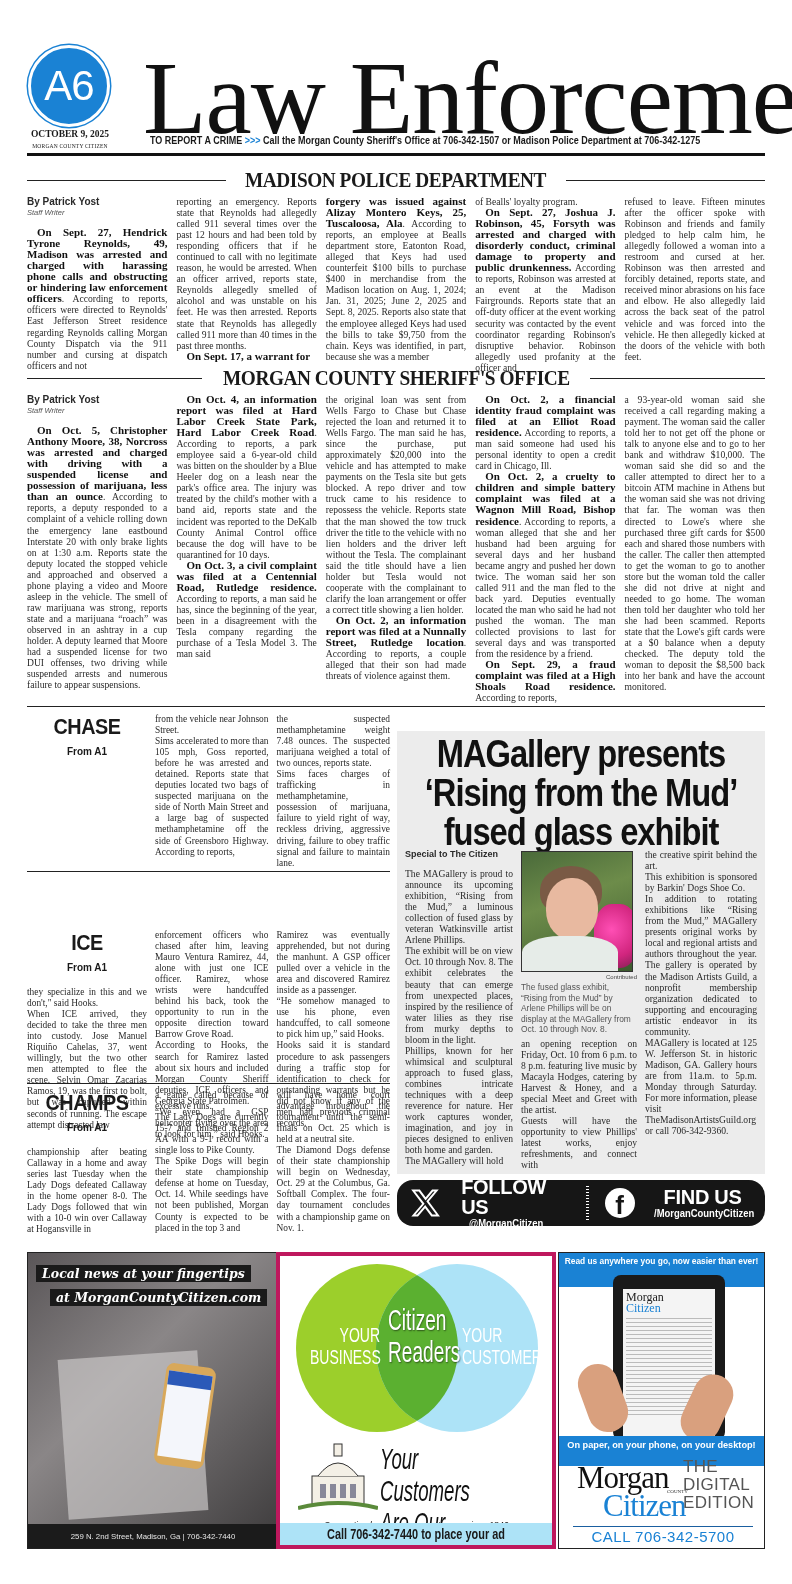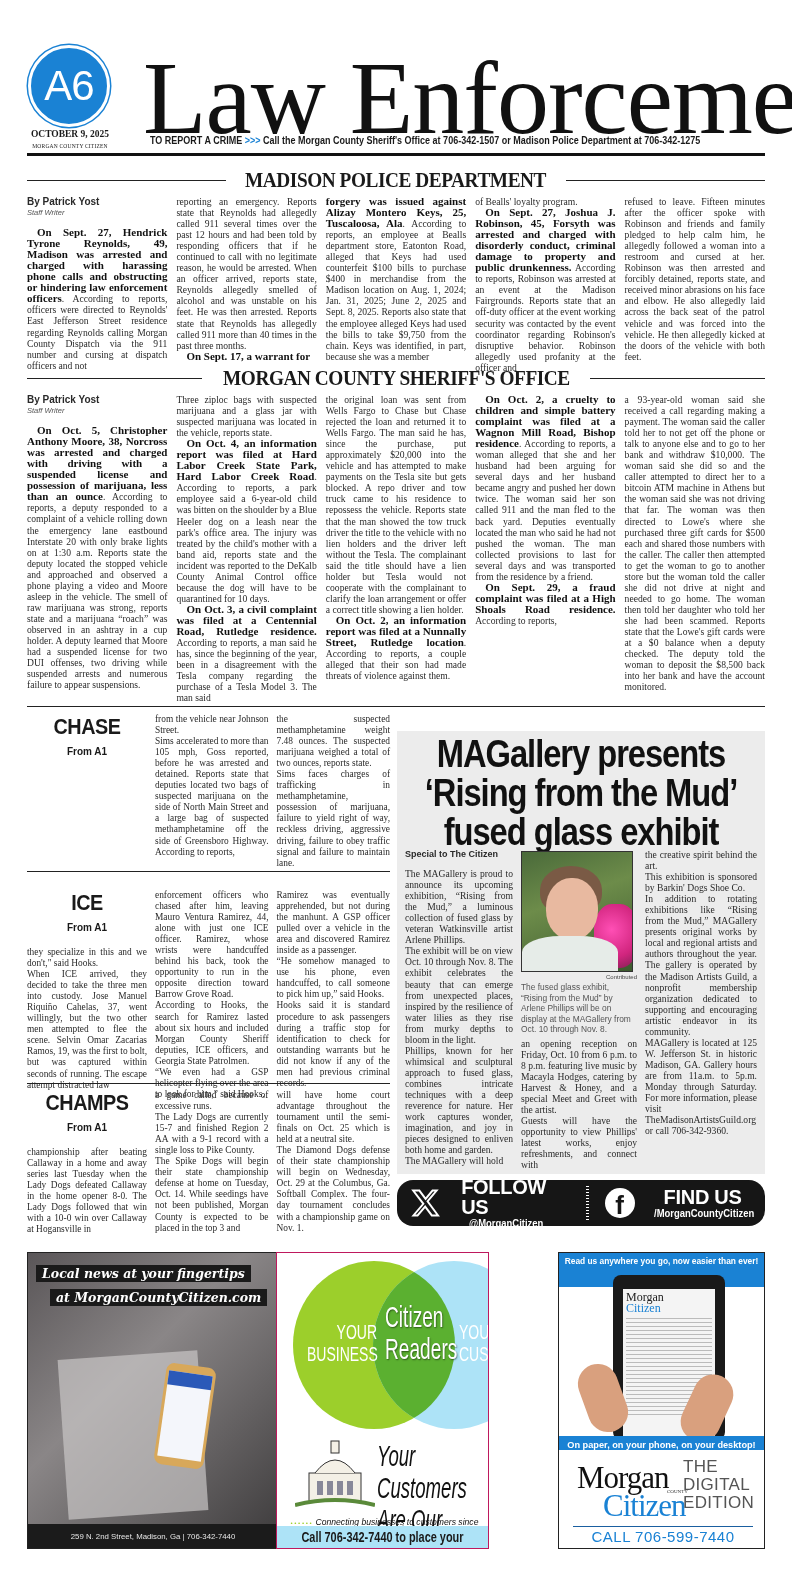--- a/index.html
+++ b/index.html
@@ -60,21 +60,21 @@
   .fb { width: 30px; height: 30px; border-radius:50%; background:#fff; color:#161616; font-family:"Liberation Sans", sans-serif; font-weight:bold; font-size: 26px; display:flex; align-items:flex-end; justify-content:center; overflow:hidden; line-height: 26px; }
 
   
   .ad1 { left: 27px; top: 1252px; width: 252px; height: 297px; background: linear-gradient(135deg,#5a5658 0%,#8a8687 40%,#3c3a3b 100%); overflow:hidden; border:1px solid #222; }
   .ad1 .paperbg { position:absolute; left:35px; top:102px; width:140px; height:160px; background:#c9c6c6; transform: rotate(-4deg); opacity:.7; }
   .ad1 .tag { position:absolute; background:#1a1a1a; color:#fff; font-family:"DejaVu Serif", serif; font-style: italic; font-weight:bold; font-size: 12.5px; padding:1px 6px; white-space:nowrap; }
   .ad1 .phone { position:absolute; left:132px; top:112px; width:50px; height:102px; background:#d8a85a; border-radius:8px; transform: rotate(8deg); padding:8px 3px; }
   .ad1 .screen { width:100%; height:100%; background:#f4f6fb; border-top: 14px solid #2b59b8; }
   .ad1 .footer { position:absolute; left:0; bottom:0; width:100%; height:24px; background:#1b1b1b; color:#e6e6e6; font-family:"Liberation Sans", sans-serif; font-size: 7.8px; display:flex; align-items:center; justify-content:center; }
 
-  .ad2 { left: 276px; top: 1252px; width: 213px; height: 297px; border:1px solid #be185d; background:#fff; overflow:hidden; }
+  .ad2 { left: 276px; top: 1252px; width: 280px; height: 297px; border:4px solid #be185d; background:#fff; overflow:hidden; }
   .ad2 .c1 { position:absolute; left:16px; top:8px; width:162px; height:168px; border-radius:50%; background:#9ccf2b; }
   .ad2 .c2 { position:absolute; left:96px; top:8px; width:162px; height:168px; border-radius:50%; background:#ade3f7; }
   .ad2 .c3 { position:absolute; left:96px; top:8px; width:162px; height:168px; border-radius:50%; overflow:hidden; }
   .ad2 .c3::before { content:""; position:absolute; left:-80px; top:0; width:162px; height:168px; border-radius:50%; background:#5bb030; }
   .ad2 .vtxt { position:absolute; font-family:"Liberation Sans", sans-serif; color:#fff; line-height: 22px; font-size: 20px; transform: scaleX(0.7); transform-origin:left; text-align:right; }
   .ad2 .big-c { position:absolute; left:108px; top:48px; font-family:"Liberation Sans", sans-serif; color:#fff; font-size: 29px; line-height: 32px; transform: scaleX(0.66); transform-origin:left; text-shadow: 1px 1px 2px rgba(0,0,0,.5); }
   .ad2 .tag1 { position:absolute; left:100px; top:187px; font-family:"Liberation Sans", sans-serif; font-style: italic; font-size: 30px; line-height: 32px; transform: scaleX(0.62); transform-origin:left; color:#111; white-space: nowrap;}
   .ad2 .courthouse { position:absolute; left:18px; top:180px; width:80px; height:80px; }
   .ad2 .since { position:absolute; left:0; top:264px; width:100%; text-align:center; font-family:"Liberation Sans", sans-serif; font-style:italic; font-size: 8.6px; color:#111; }
   .ad2 .since::before, .ad2 .since::after { content:"• • • • • •"; color:#9ccf2b; font-size:6px; margin:0 4px; }
@@ -143,29 +143,29 @@
   <div class="txt">MORGAN COUNTY SHERIFF'S OFFICE</div>
   <div class="line"></div>
 </div>
 <div class="abs cols" style="top:394px">
   <div class="col">
     <div class="byline">By Patrick Yost</div>
     <div class="role">Staff Writer</div>
     <p class="indent"><b class="lead">On Oct. 5, Christopher Anthony Moore, 38, Norcross was arrested and charged with driving with a suspended license and possession of marijuana, less than an ounce</b><span>. According to reports, a deputy responded to a complaint of a vehicle rolling down the emergency lane eastbound Interstate 20 with only brake lights on at 1:30 a.m. Reports state the deputy located the stopped vehicle and approached and observed a phone playing a video and Moore asleep in the vehicle. The smell of raw marijuana was strong, reports state and a marijuana “roach” was observed in an ashtray in a cup holder. A deputy learned that Moore had a suspended license for two DUI offenses, two driving while suspended arrests and numerous failure to appear suspensions.</span></p>
   </div>
   <div class="col">
-    <p><span>Three ziploc bags with suspected marijuana and a glass jar with suspected marijuana was located in the vehicle, reports state.</span></p>
     <p class="indent"><b class="lead">On Oct. 4, an information report was filed at Hard Labor Creek State Park, Hard Labor Creek Road</b><span>. According to reports, a park employee said a 6-year-old child was bitten on the shoulder by a Blue Heeler dog on a leash near the park's office area. The injury was treated by the child's mother with a band aid, reports state and the incident was reported to the DeKalb County Animal Control office because the dog will have to be quarantined for 10 days.</span></p>
     <p class="indent"><b class="lead">On Oct. 3, a civil complaint was filed at a Centennial Road, Rutledge residence.</b><span> According to reports, a man said he has, since the beginning of the year, been in a disagreement with the Tesla company regarding the purchase of a Tesla Model 3. The man said</span></p>
   </div>
   <div class="col">
     <p><span>the original loan was sent from Wells Fargo to Chase but Chase rejected the loan and returned it to Wells Fargo. The man said he has, since the purchase, put approximately $20,000 into the vehicle and has attempted to make payments on the Tesla site but gets blocked. A repo driver and tow truck came to his residence to repossess the vehicle. Reports state that the man showed the tow truck driver the title to the vehicle with no lien holders and the driver left without the Tesla. The complainant said the title should have a lien holder but Tesla would not cooperate with the complainant to clarify the loan arrangement or offer a correct title showing a lien holder.</span></p>
     <p class="indent"><b class="lead">On Oct. 2, an information report was filed at a Nunnally Street, Rutledge location</b><span>. According to reports, a couple alleged that their son had made threats of violence against them.</span></p>
   </div>
   <div class="col">
+    <p class="indent"><b class="lead">On Oct. 2, a financial identity fraud complaint was filed at an Elliot Road residence.</b><span> According to reports, a man said someone had used his personal identity to open a credit card in Chicago, Ill.</span></p>
     <p class="indent"><b class="lead">On Oct. 2, a cruelty to children and simple battery complaint was filed at a Wagnon Mill Road, Bishop residence</b><span>. According to reports, a woman alleged that she and her husband had been arguing for several days and her husband became angry and pushed her down twice. The woman said her son called 911 and the man fled to the back yard. Deputies eventually located the man who said he had not pushed the woman. The man collected provisions to last for several days and was transported from the residence by a friend.</span></p>
     <p class="indent"><b class="lead">On Sept. 29, a fraud complaint was filed at a High Shoals Road residence.</b><span> According to reports,</span></p>
   </div>
   <div class="col">
     <p><span>a 93-year-old woman said she received a call regarding making a payment. The woman said the caller told her to not get off the phone or talk to anyone else and to go to her bank and withdraw $10,000. The woman said she did so and the caller attempted to direct her to a bitcoin ATM machine in Athens but the woman said she was not driving that far. The woman was then directed to Lowe's where she purchased three gift cards for $500 each and shared those numbers with the caller. The caller then attempted to get the woman to go to another store but the woman told the caller she did not drive at night and needed to go home. The woman then told her daughter who told her she had been scammed. Reports state that the Lowe's gift cards were at a $0 balance when a deputy checked. The deputy told the woman to deposit the $8,500 back into her bank and have the account monitored.</span></p>
   </div>
 </div>
 
 <div class="abs hr" style="top:706px; width:738px"></div>
 
@@ -174,21 +174,21 @@
     <div class="kicker">CHASE</div>
     <div class="from">From A1</div>
   </div>
   <div class="col" style="white-space:pre-line">from the vehicle near Johnson Street.
  Sims accelerated to more than 105 mph, Goss reported, before he was arrested and detained. Reports state that deputies located two bags of suspected marijuana on the side of North Main Street and a large bag of suspected methamphetamine off the side of Greensboro Highway. According to reports,</div>
   <div class="col" style="white-space:pre-line">the suspected methamphetamine weight 7.48 ounces. The suspected marijuana weighed a total of two ounces, reports state.
  Sims faces charges of trafficking in methamphetamine, possession of marijuana, failure to yield right of way, reckless driving, aggressive driving, failure to obey traffic signal and failure to maintain lane.</div>
 </div>
 <div class="abs hr" style="top:871px; width:363px"></div>
 
-<div class="abs jump" style="top:890px">
+<div class="abs jump" style="top:930px">
   <div>
     <div class="kicker">ICE</div>
     <div class="from">From A1</div>
     <div class="col" style="white-space:pre-line">they specialize in this and we don't," said Hooks.
  When ICE arrived, they decided to take the three men into custody. Jose Manuel Riquiño Cahelas, 37, went willingly, but the two other men attempted to flee the scene. Selvin Omar Zacarias Ramos, 19, was the first to bolt, but was captured within seconds of running. The escape attempt distracted law</div>
   </div>
   <div class="col" style="white-space:pre-line">enforcement officers who chased after him, leaving Mauro Ventura Ramirez, 44, alone with just one ICE officer. Ramirez, whose wrists were handcuffed behind his back, took the opportunity to run in the opposite direction toward Barrow Grove Road.
  According to Hooks, the search for Ramirez lasted about six hours and included Morgan County Sheriff deputies, ICE officers, and Georgia State Patrolmen.
  “We even had a GSP helicopter flying over the area to look for him,” said Hooks.</div>
   <div class="col" style="white-space:pre-line"> Ramirez was eventually apprehended, but not during the manhunt. A GSP officer pulled over a vehicle in the area and discovered Ramirez inside as a passenger.
@@ -299,21 +299,21 @@
   <div class="bar" style="top:0; height:34px; font-size:8.4px; line-height:16px;">Read us anywhere you go, now easier than ever!</div>
   <div class="tablet">
     <div class="tscreen">
       <div class="mh">Morgan</div>
       <div class="mh2">Citizen</div>
       <div class="lines"></div>
     </div>
   </div>
   <div class="hand" style="left:24px; top:110px; transform:rotate(-20deg)"></div>
   <div class="hand" style="left:128px; top:120px; transform:rotate(25deg)"></div>
-  <div class="bar" style="top:183px; height:14px; font-size:9.2px; line-height:18px;">On paper, on your phone, on your desktop!</div>
+  <div class="bar" style="top:183px; height:30px; font-size:9.2px; line-height:18px;">On paper, on your phone, on your desktop!</div>
   <div class="logo1">Morgan</div>
   <div class="county">COUNTY</div>
   <div class="logo2">Citizen</div>
   <div class="digital" style="white-space:pre-line">THE
 DIGITAL
 EDITION</div>
-  <div class="call">CALL 706-599-7440</div>
+  <div class="call">CALL 706-342-5700</div>
 </div>
 
 </body></html>

